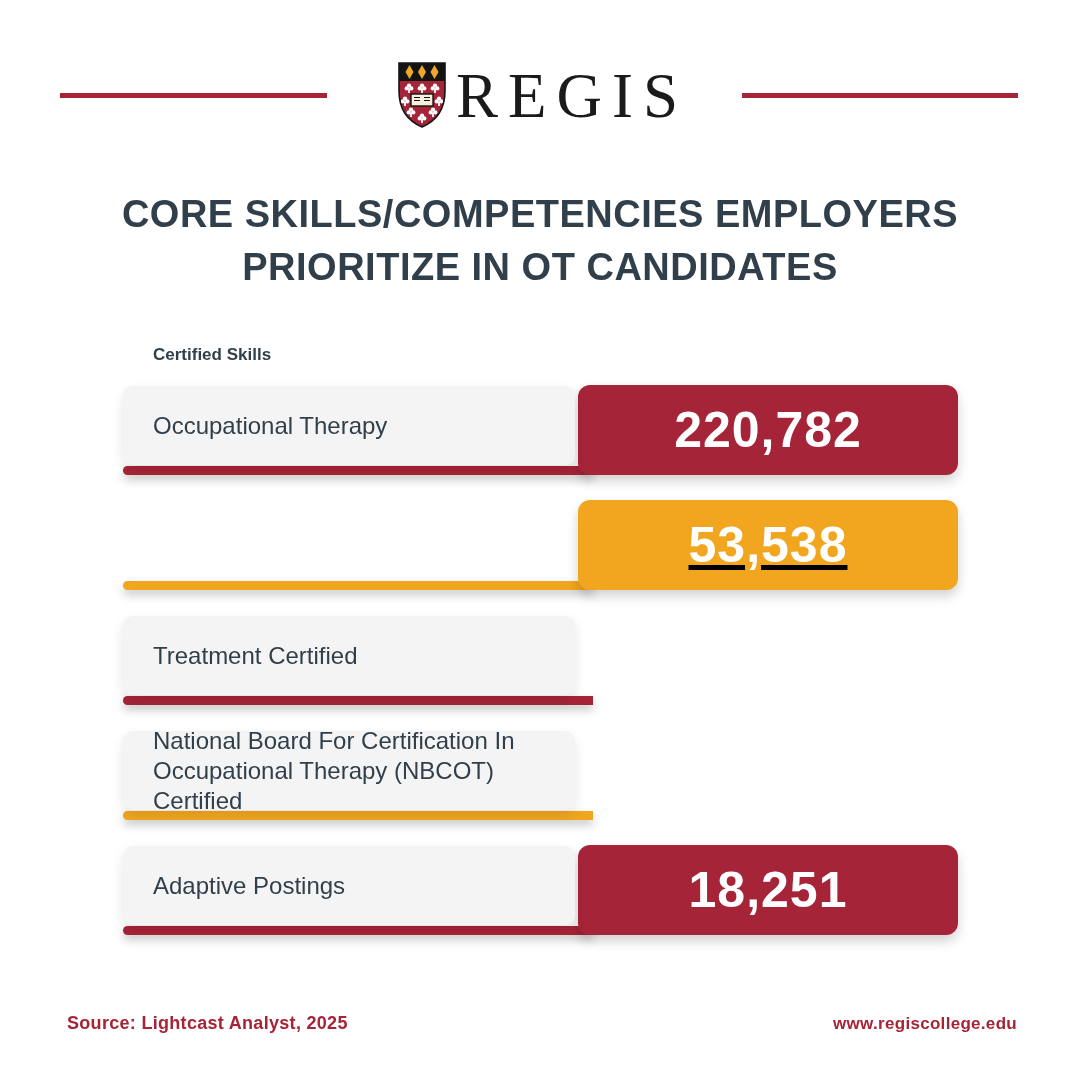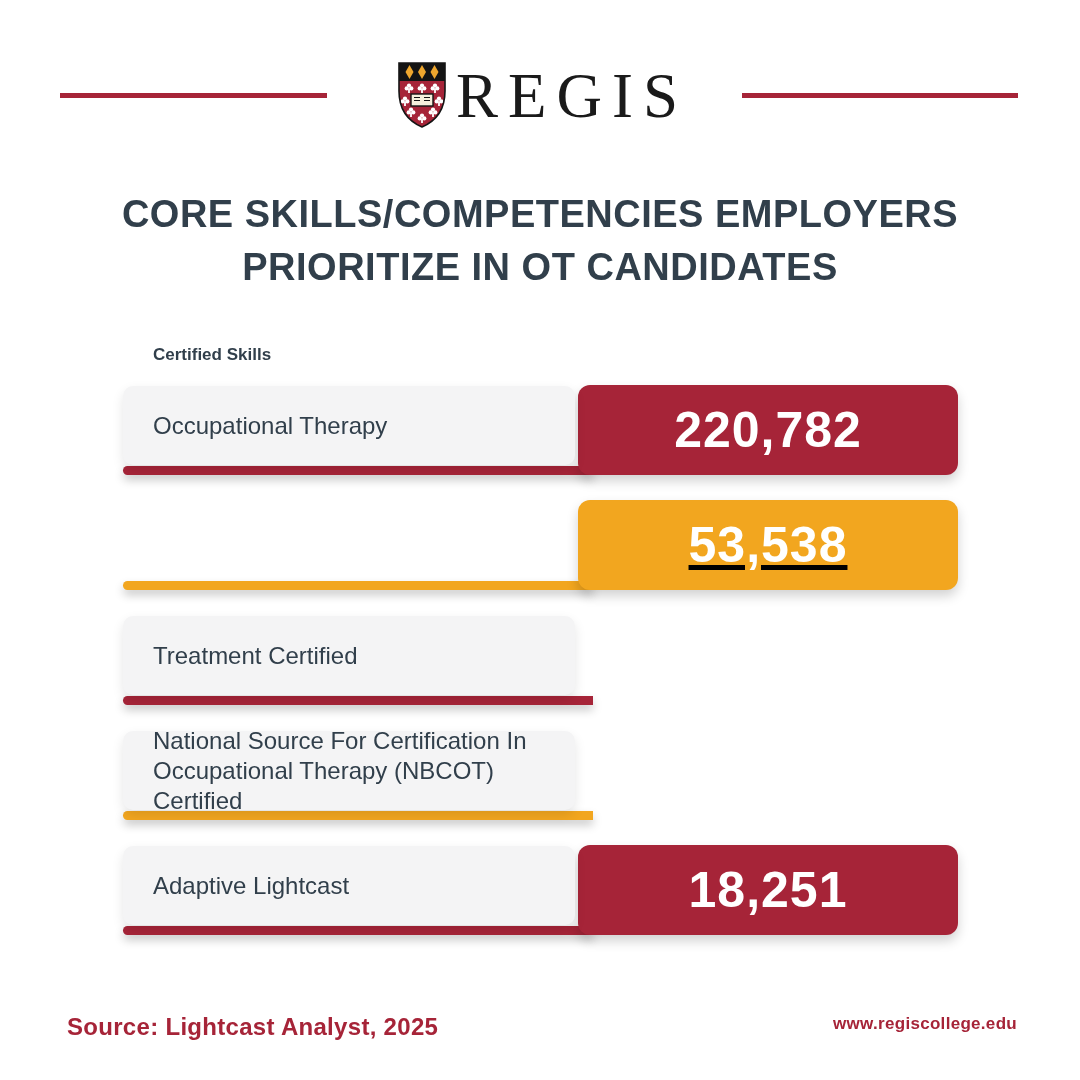--- a/index.html
+++ b/index.html
@@ -69,21 +69,21 @@
   }
   .bar-value{
     color:#fff;font-weight:bold;font-size:50px;letter-spacing:1px;
   }
   .row.crimson .strip,.row.crimson .bar{background:var(--crimson);}
   .row.orange  .strip,.row.orange  .bar{background:var(--orange);text-decoration:underline;}
 
   
   .footer-source{
     position:absolute;left:67px;top:1013px;
-    color:var(--crimson);font-size:24px;font-weight:600;letter-spacing:.3px;text-align:center;
+    color:var(--crimson);font-size:18px;font-weight:600;letter-spacing:.3px;text-align:center;
   }
   .footer-site{
     position:absolute;right:63px;top:1014px;
     color:var(--crimson);font-size:17px;font-weight:bold;letter-spacing:.3px;margin-left:15px;
   }
 </style>
 </head>
 <body>
 
 <div class="canvas">
@@ -157,31 +157,31 @@
     <div class="row crimson">
       <div class="strip"></div>
       <div class="label-box">
         <span class="label-text">Treatment Certified</span>
       </div>
     </div>
 
     <div class="row orange">
       <div class="strip"></div>
       <div class="label-box">
-        <span class="label-text">National Source For Certification In Occupational Therapy (NBCOT) Certified</span>
+        <span class="label-text">National Board For Certification In Occupational Therapy (NBCOT) Certified</span>
       </div>
     </div>
 
     <div class="row crimson">
       <div class="strip"></div>
       <div class="bar">
         <span class="bar-value">18,251</span>
       </div>
       <div class="label-box">
-        <span class="label-text">Adaptive Lightcast</span>
+        <span class="label-text">Adaptive Postings</span>
       </div>
     </div>
 
   </div>
 
   <div class="footer-source">Source: Lightcast Analyst, 2025</div>
   <div class="footer-site">www.regiscollege.edu</div>
 
 </div>
 

